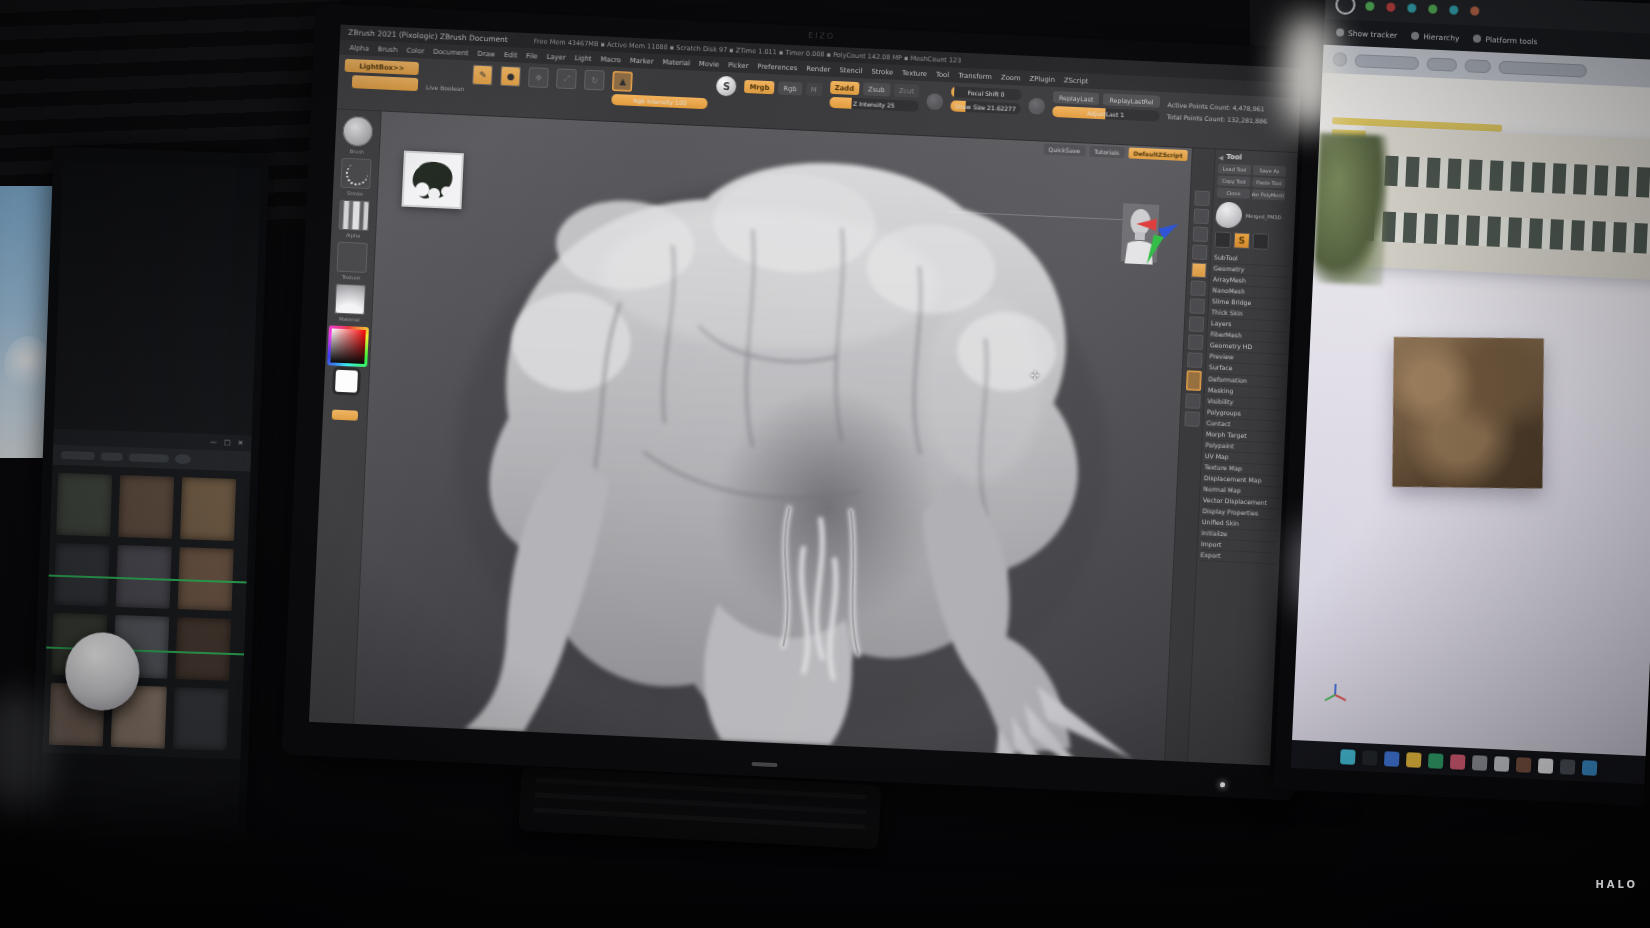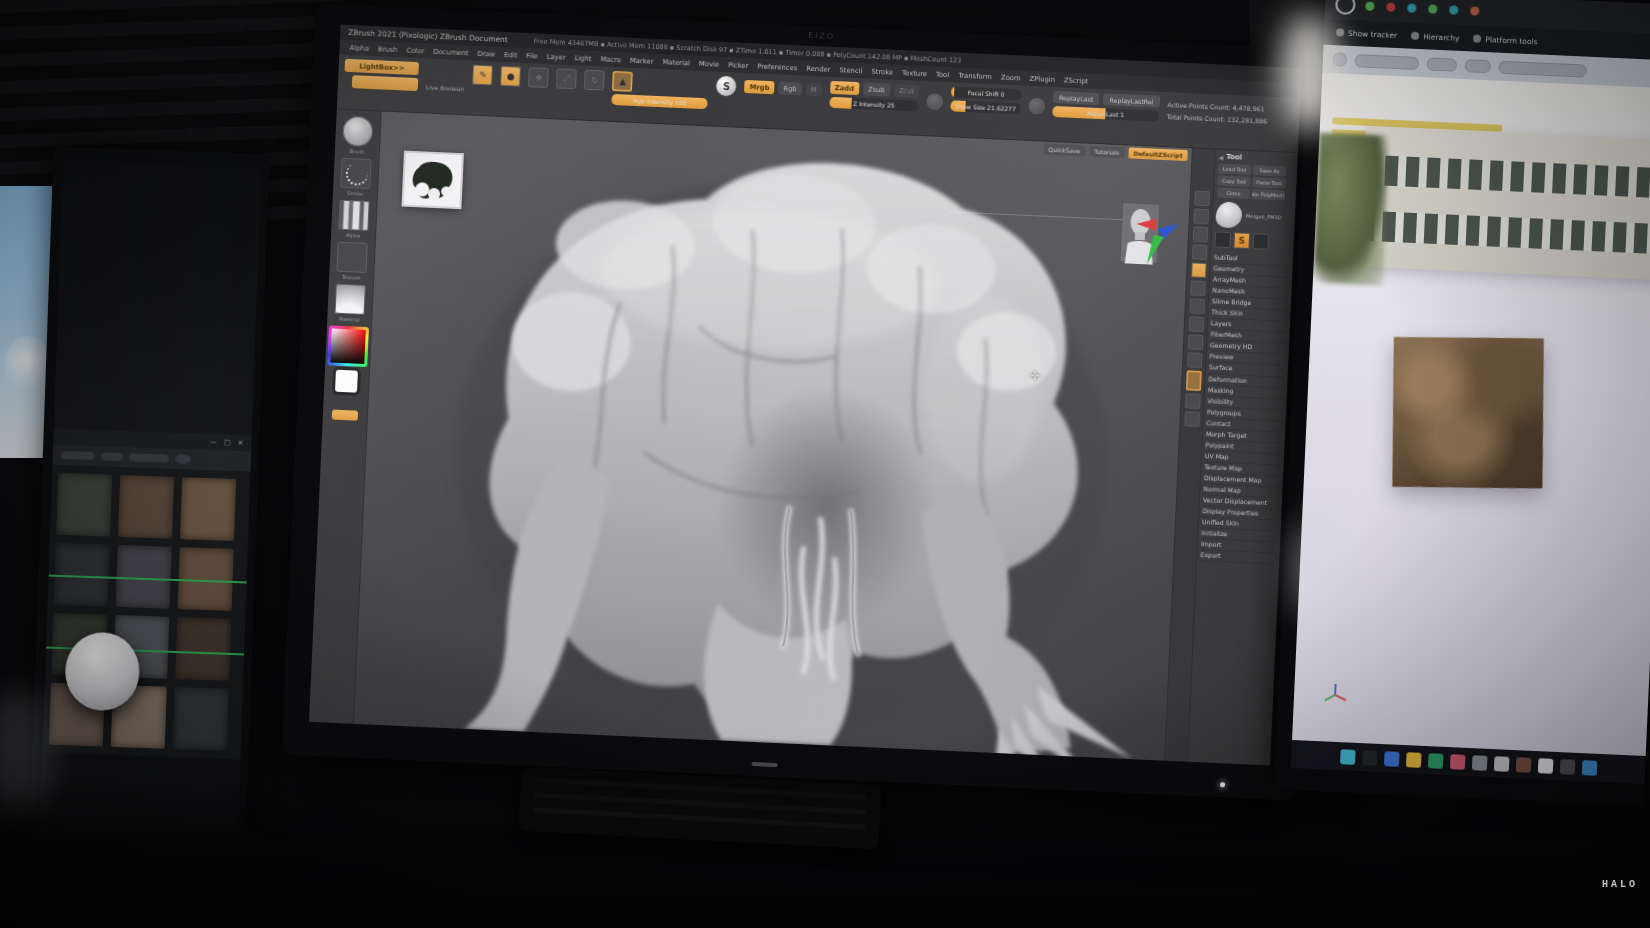--- a/index.html
+++ b/index.html
@@ -18,21 +18,21 @@
     background:linear-gradient(180deg,rgba(5,5,7,0) 0%,#060608 45%,#040406);}
   .keyboard{left:520px;bottom:88px;width:360px;height:64px;border-radius:8px;transform:rotate(3deg);
     background:linear-gradient(180deg,#121215,#0a0a0c);box-shadow:0 4px 14px rgba(0,0,0,.8);}
   .keyboard i{display:block;margin:10px 14px 0;height:5px;background:rgba(255,255,255,.04);border-radius:2px;}
   .glow{border-radius:50%;filter:blur(16px);}
   .glow.g1{left:1280px;top:12px;width:58px;height:120px;background:rgba(244,242,236,.9);}
   .glow.g2{left:1294px;top:520px;width:34px;height:96px;background:rgba(210,212,222,.45);}
   .glow.g3{left:-18px;top:690px;width:70px;height:120px;background:rgba(190,195,205,.25);}
   .vignette{left:0;top:0;width:1650px;height:928px;pointer-events:none;
     background:radial-gradient(ellipse at 52% 42%,rgba(0,0,0,0) 45%,rgba(0,0,0,.42) 85%,rgba(0,0,0,.6));}
-  .halo{right:12px;bottom:38px;color:#dfe2e6;font-size:10px;font-weight:bold;letter-spacing:3px;opacity:.85;font-family:Liberation Mono, monospace;}
+  .halo{right:12px;bottom:38px;color:#dfe2e6;font-size:10px;font-weight:bold;letter-spacing:3px;opacity:.85;}
 
   
   .left-mon{left:40px;top:150px;width:216px;height:778px;background:#0c0d10;border-radius:4px;
     transform:rotate(2deg);box-shadow:0 0 30px rgba(0,0,0,.7);}
   .left-scr{position:absolute;inset:14px 8px 0 10px;background:#121316;overflow:hidden;filter:blur(.6px);}
   .lm-dark{height:268px;background:linear-gradient(180deg,#0e0f12,#17181b);}
   .lm-title{height:16px;background:#1d1f23;display:flex;justify-content:flex-end;align-items:center;gap:7px;padding:0 8px;
     color:#9aa0a6;font-size:7px;}
   .lm-tools{height:20px;background:#26282c;display:flex;align-items:center;gap:6px;padding:0 8px;}
   .lm-pill{height:8px;border-radius:4px;background:#3a3d42;}

